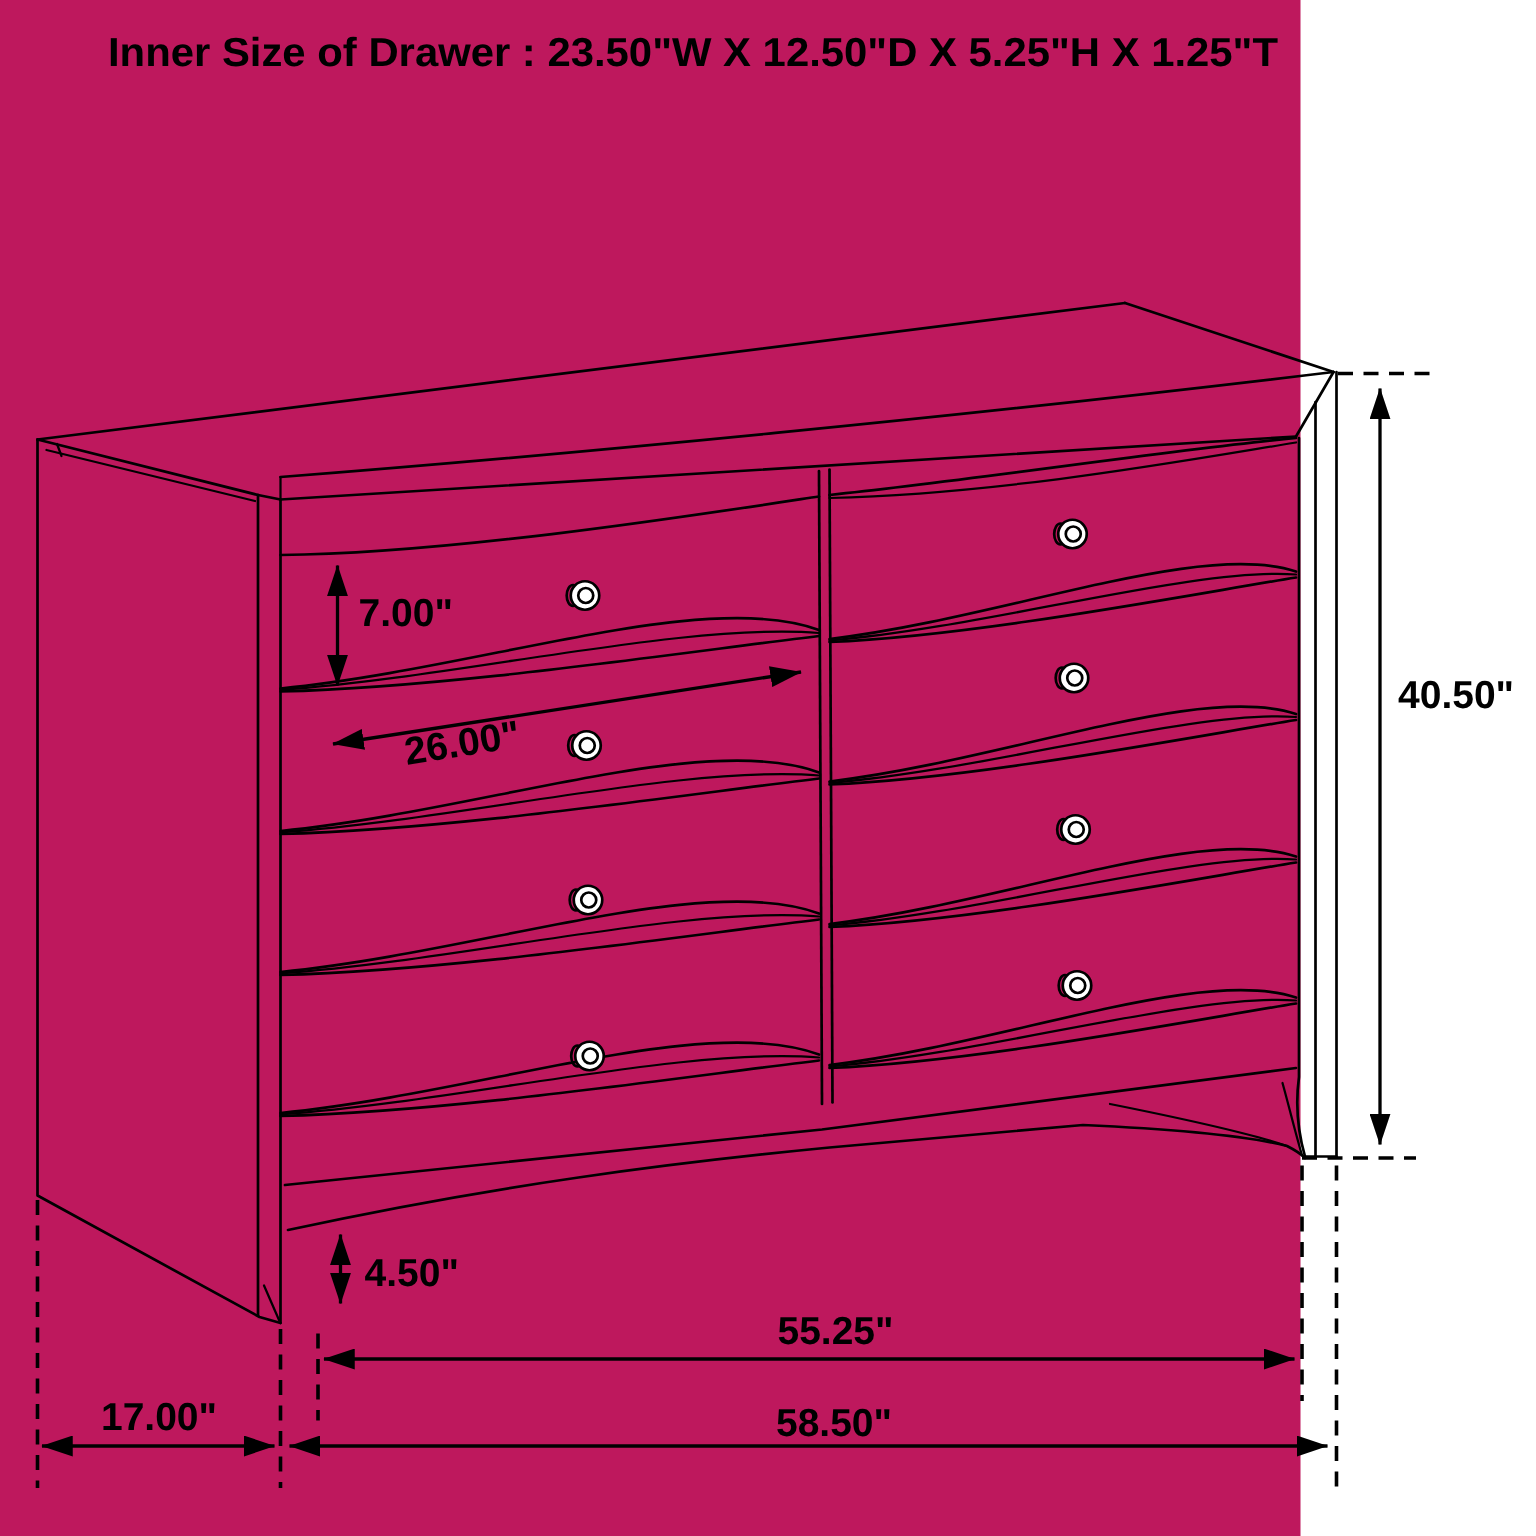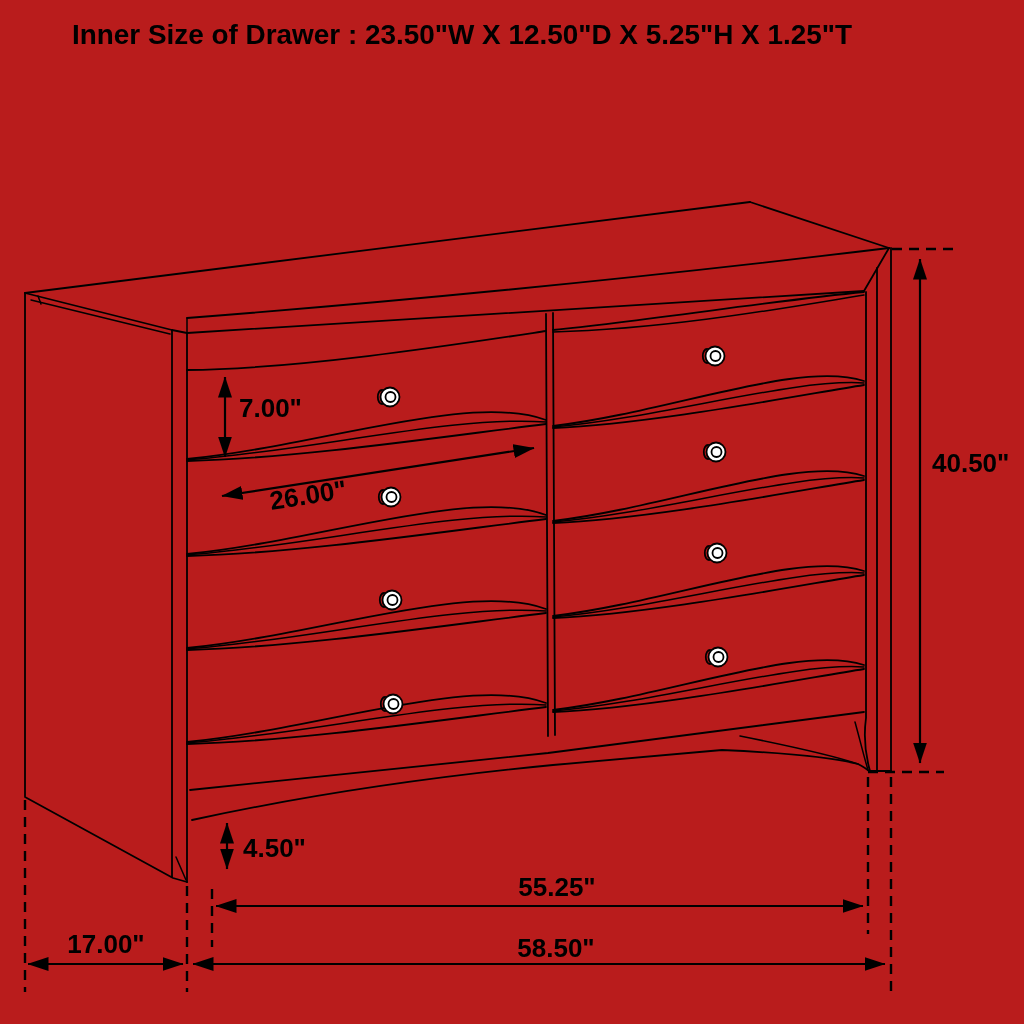--- a/index.html
+++ b/index.html
@@ -1,16 +1,16 @@
 <!DOCTYPE html>
 <html><head>
 <meta charset="utf-8">
 <style>
   html,body{margin:0;padding:0;background:#ffffff;width:1024px;height:1024px;overflow:hidden}
-  .page{position:relative;width:1024px;height:1024px;background:#b91c1c}
+  .page{position:relative;width:867px;height:1024px;background:#be185d}
   svg{display:block}
   .draw{stroke:#000;stroke-width:1.8;fill:none;stroke-linecap:round;stroke-linejoin:round}
   .thin{stroke:#000;stroke-width:1.5;fill:none;stroke-linecap:round;stroke-linejoin:round}
   .dim{stroke:#000;stroke-width:2.2;fill:none}
   .dash{stroke:#000;stroke-width:2.4;fill:none;stroke-dasharray:10 7;stroke-linecap:butt}
   .lbl{font-family:"Liberation Sans",sans-serif;font-weight:700;font-size:26px;fill:#000}
   .title-text{font-family:"Liberation Sans",sans-serif;font-weight:700;font-size:27px;fill:#000}
 </style>
 </head>
 <body>

